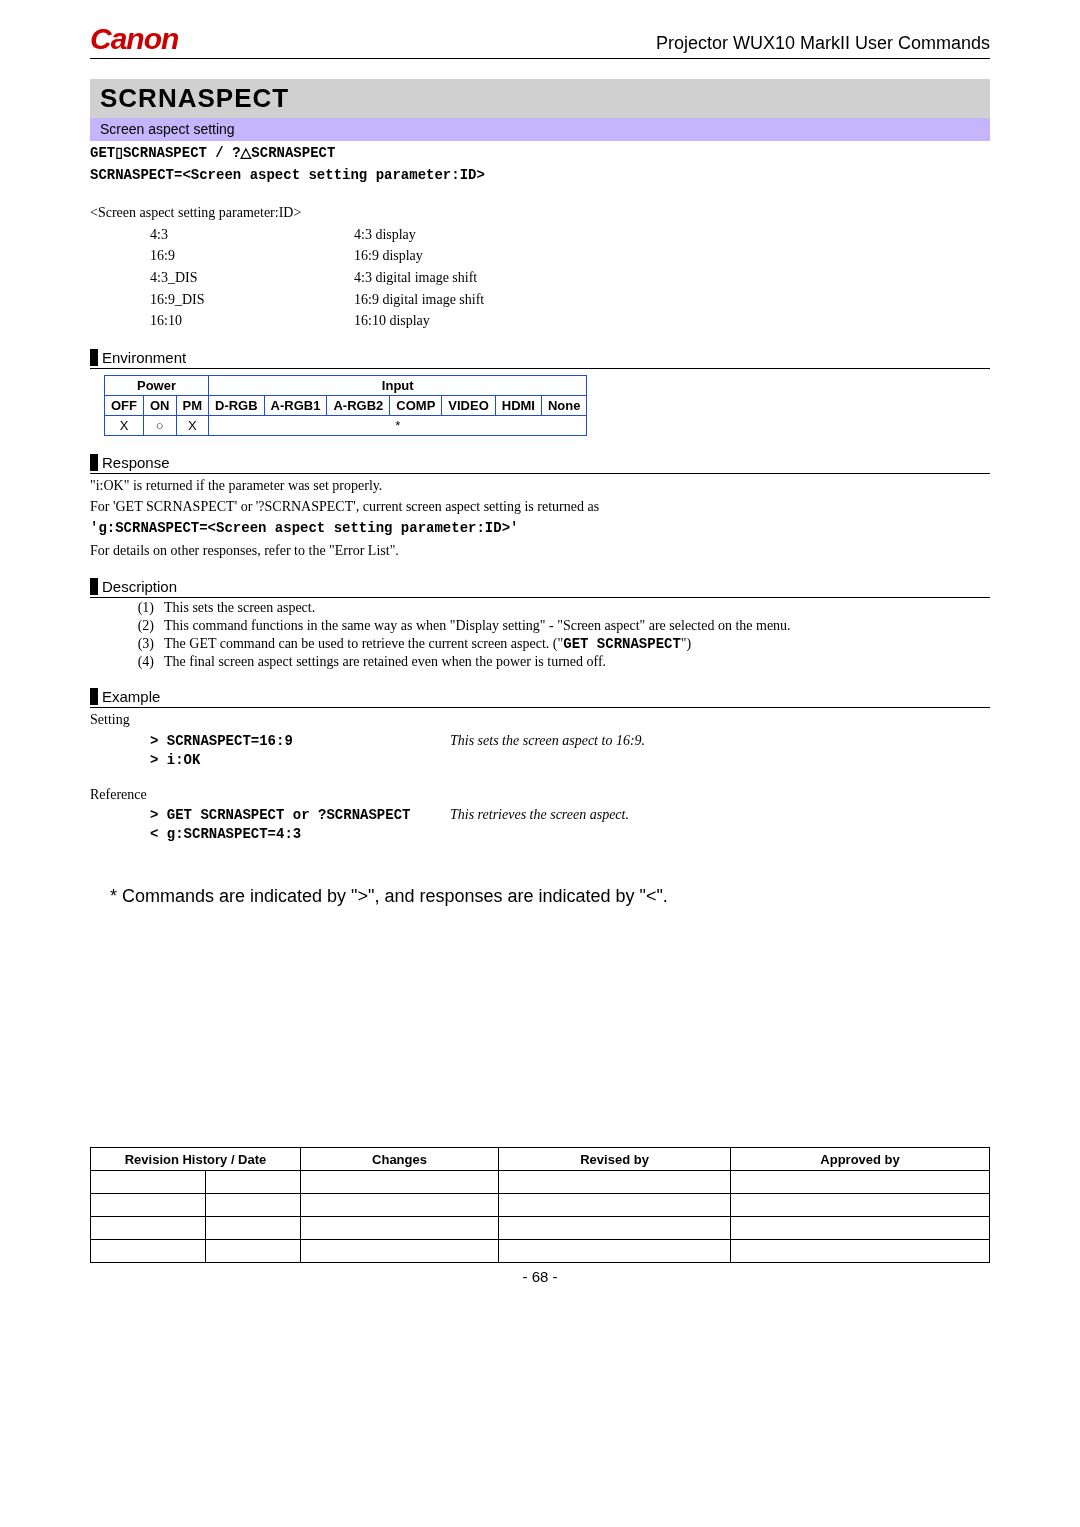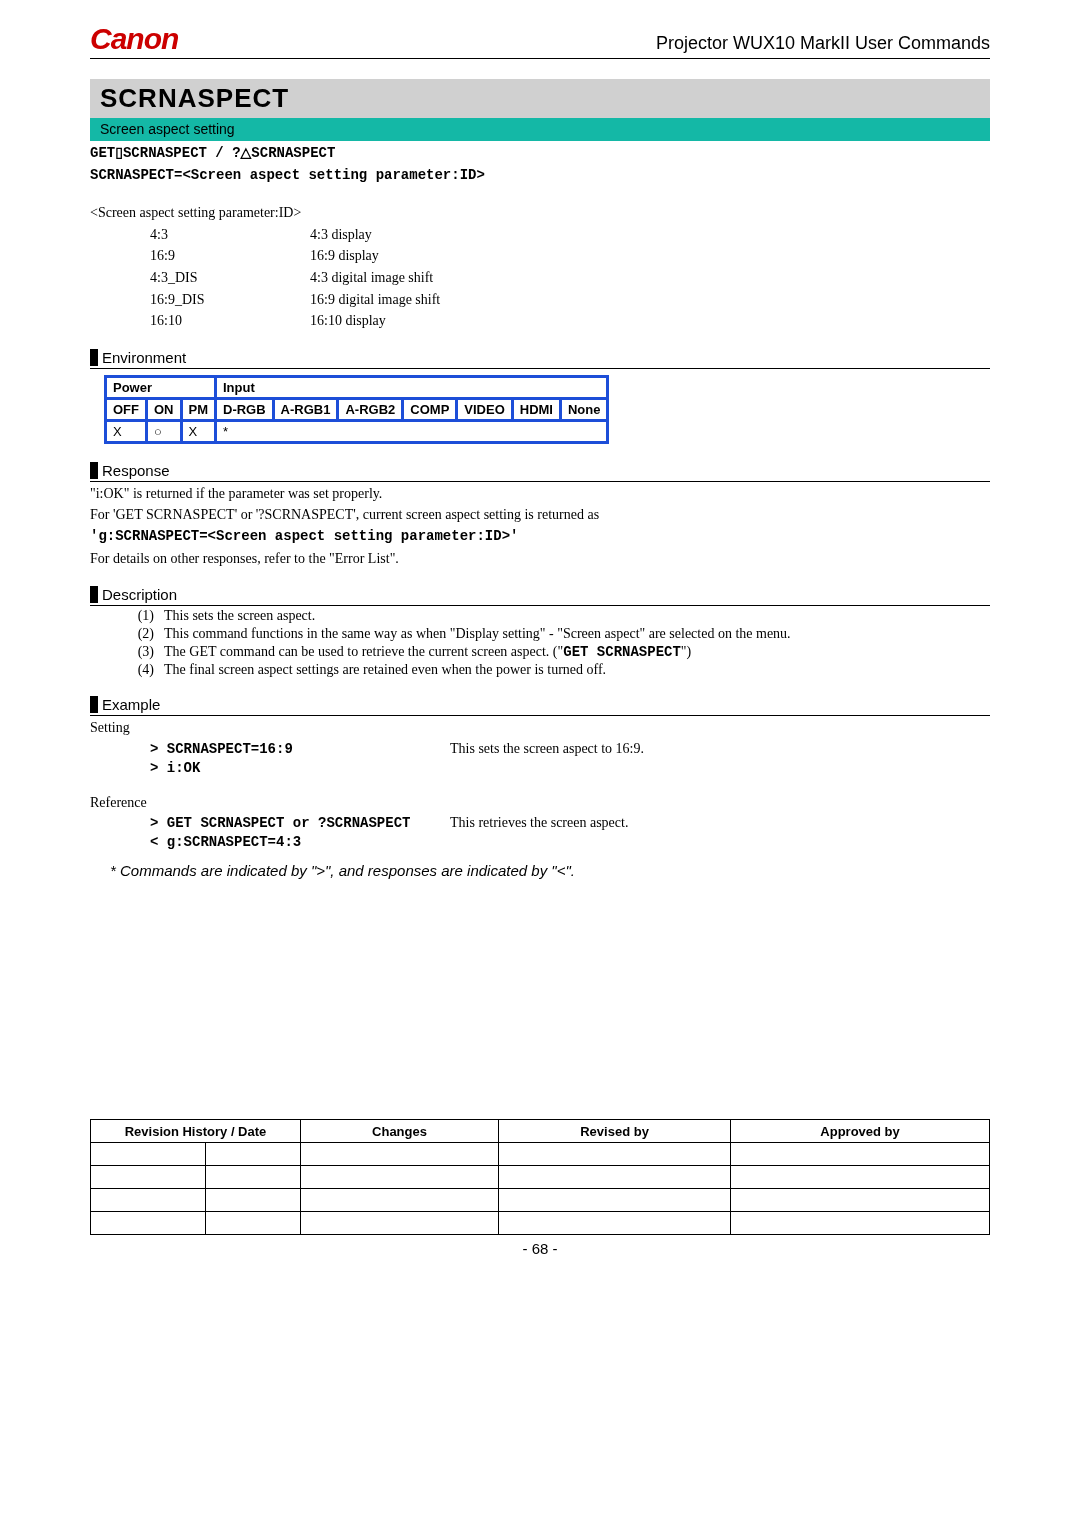--- a/index.html
+++ b/index.html
@@ -42,21 +42,21 @@
   .cmd-title {
     background: #d0d0d0;
     padding: 4px 10px;
     font-family: Arial, sans-serif;
     font-size: 26px;
     font-weight: bold;
     letter-spacing: 1px;
     margin-top: 20px;
   }
   .cmd-sub {
-    background: #14b8a6;
+    background: #c4b5fd;
     padding: 2px 10px 4px 10px;
     font-family: Arial, sans-serif;
     font-size: 14px;
     border-top: 1px solid #fff0;
   }
   .section-head {
     font-family: Arial, sans-serif;
     font-size: 15px;
     margin-top: 18px;
     border-bottom: 1px solid #000;
@@ -66,46 +66,45 @@
   }
   .section-head .bar {
     display: inline-block;
     width: 8px;
     background: #000;
     margin-right: 4px;
   }
   .indent1 { margin-left: 30px; }
   .indent2 { margin-left: 60px; }
   .para { margin: 2px 0; line-height: 1.4; }
-  .param-row { display: flex; }
+  .param-row { display: flex; gap: 44px; }
   .param-key { width: 160px; }
   table.env {
     border-collapse: collapse;
     font-family: Arial, sans-serif;
     font-size: 13px;
     margin-top: 6px;
     margin-left: 14px;
   }
   table.env th, table.env td {
-    border: 3px solid #1d4ed8;
+    border: 1px solid #1d4ed8;
     padding: 2px 6px;
-    text-align: left;
+    text-align: center;
   }
   .desc-row { display: flex; margin: 2px 0; }
   .desc-num { width: 34px; text-align: right; padding-right: 10px; }
   .desc-txt { flex: 1; }
   .ex-row { display: flex; margin: 3px 0; }
   .ex-cmd { width: 300px; }
-  .ex-note { flex: 1; }
+  .ex-note { flex: 1; font-style: italic; }
   .footnote {
     font-family: Arial, sans-serif;
-    font-size: 15px;
-    margin-top: 12px;
+    font-size: 18px;
+    margin-top: 44px;
     margin-left: 20px;
-    font-style: italic;
   }
   .rev-table {
     border-collapse: collapse;
     font-family: Arial, sans-serif;
     font-size: 13px;
     width: 100%;
     margin-top: 240px;
   }
   .rev-table th, .rev-table td {
     border: 1px solid #000;

